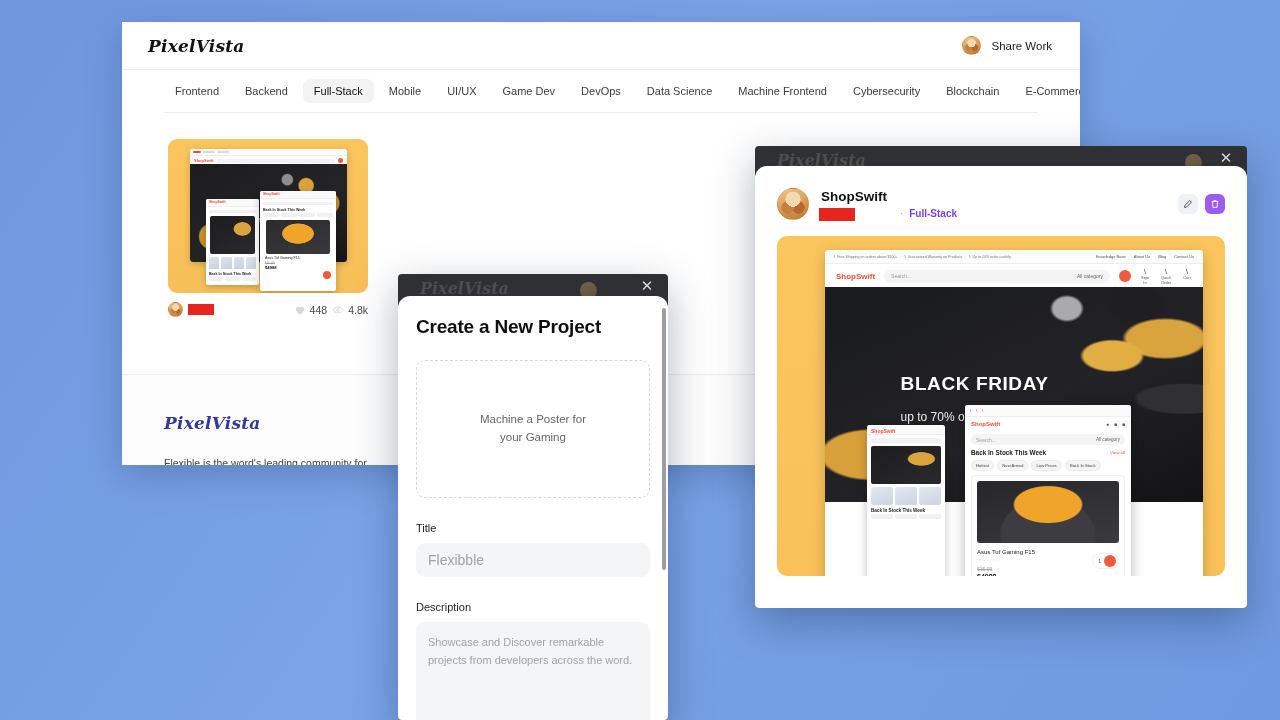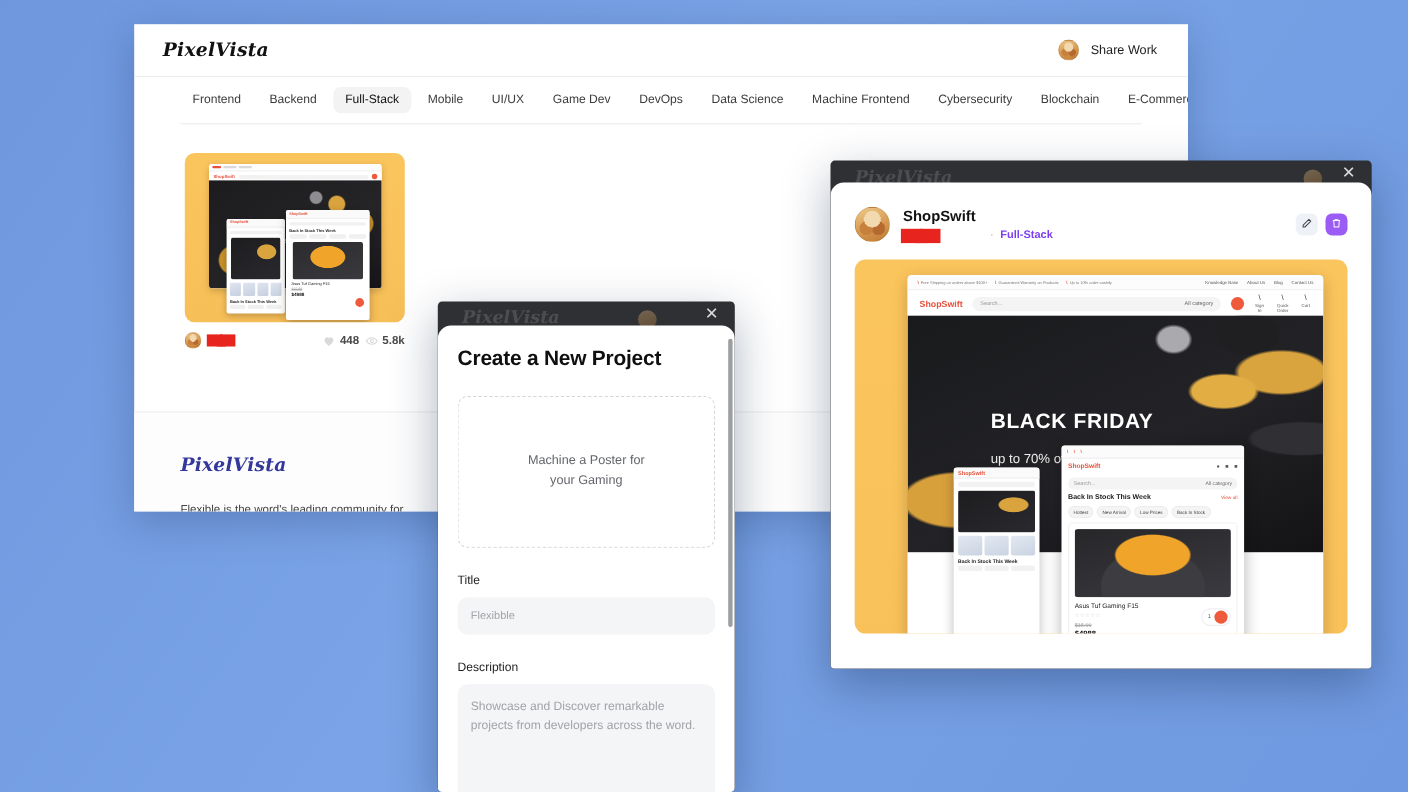--- a/index.html
+++ b/index.html
@@ -105,21 +105,21 @@
   .card-meta{display:flex;align-items:center;margin-top:9px;}
   .card-meta .avatar{width:15px;height:15px;}
   .redact{
     width:26px;height:11px;margin-left:5px;
     background:
       radial-gradient(circle at 22% 45%, #e8241e 0 46%, rgba(0,0,0,0) 48%),
       radial-gradient(circle at 50% 70%, #e8241e 0 34%, rgba(0,0,0,0) 36%),
       radial-gradient(circle at 80% 45%, #e8241e 0 46%, rgba(0,0,0,0) 48%);
   }
   .stats{margin-left:auto;display:flex;align-items:center;gap:5px;}
-  .stat{display:flex;align-items:center;gap:4px;font-weight:bold;}
+  .stat{display:flex;align-items:center;gap:4px;}
   .stat svg{display:block;}
   .stat span{font-size:10.5px;color:#4a4a4a;}
 
   
   .site-footer{
     position:absolute;left:0;right:0;top:352px;bottom:0;background:#fdfdfd;border-top:1px solid #ededed;
     padding:38px 0 0 42px;box-sizing:border-box;
   }
   .footer-brand{
     font-family:"DejaVu Serif",serif;font-style:italic;font-weight:700;
@@ -264,21 +264,21 @@
   }
   .create-title{font-size:19px;font-weight:700;color:#0f0f0f;letter-spacing:-.2px;}
   .dropzone{
     margin-top:22px;height:136px;border:1px dashed #d6d6d6;border-radius:9px;
     display:flex;align-items:center;justify-content:center;text-align:center;
     font-size:11.5px;color:#63666b;line-height:1.55;cursor:pointer;
   }
   .field-label{margin-top:24px;font-size:11px;color:#1f1f1f;}
   .input{
     margin-top:9px;height:34px;background:#f4f5f7;border-radius:9px;
-    display:flex;align-items:center;padding:0 12px;font-size:10px;color:#a0a3a8;cursor:text;
+    display:flex;align-items:center;padding:0 12px;font-size:14px;color:#a0a3a8;cursor:text;
   }
   .textarea{
     margin-top:9px;min-height:90px;background:#f4f5f7;border-radius:9px;
     padding:11px 12px;font-size:11px;color:#a0a3a8;line-height:1.68;cursor:text;position:relative;
   }
   .mscroll{position:absolute;right:2px;top:34px;width:4px;height:262px;background:#9c9ea2;border-radius:3px;cursor:pointer;}
 </style>
 </head>
 <body>
 
@@ -387,21 +387,21 @@
           </span>
           <span>448</span>
         </div>
         <div class="stat">
           <span>
             <svg width="12" height="12" viewBox="0 0 24 24" fill="none" stroke="#d9d9d9" stroke-width="2">
                 <path d="M2 12s3.6-6 10-6 10 6 10 6-3.6 6-10 6S2 12 2 12z"></path>
                 <circle cx="12" cy="12" r="2.6"></circle>
               </svg>
           </span>
-          <span>5.8k</span>
+          <span>4.8k</span>
         </div>
       </div>
     </div>
   </div>
 
   <div class="detail-shell">
     <div class="detail-darkbar">
       <div class="dark-ghost-brand">PixelVista</div>
       <div class="dark-ghost-av"></div>
       <div class="close-x">✕</div>

